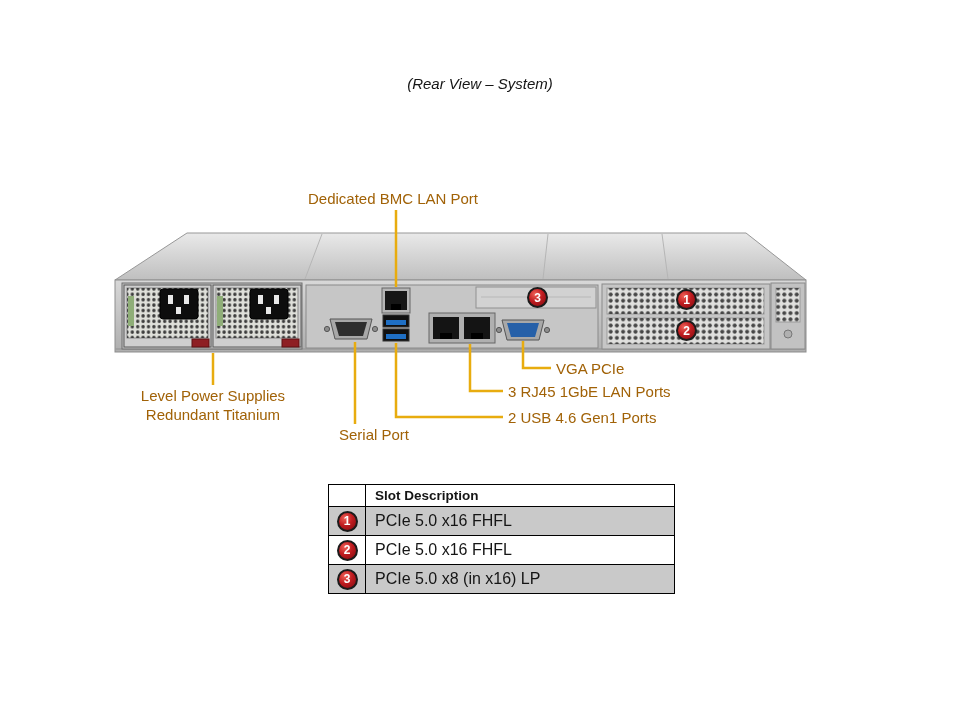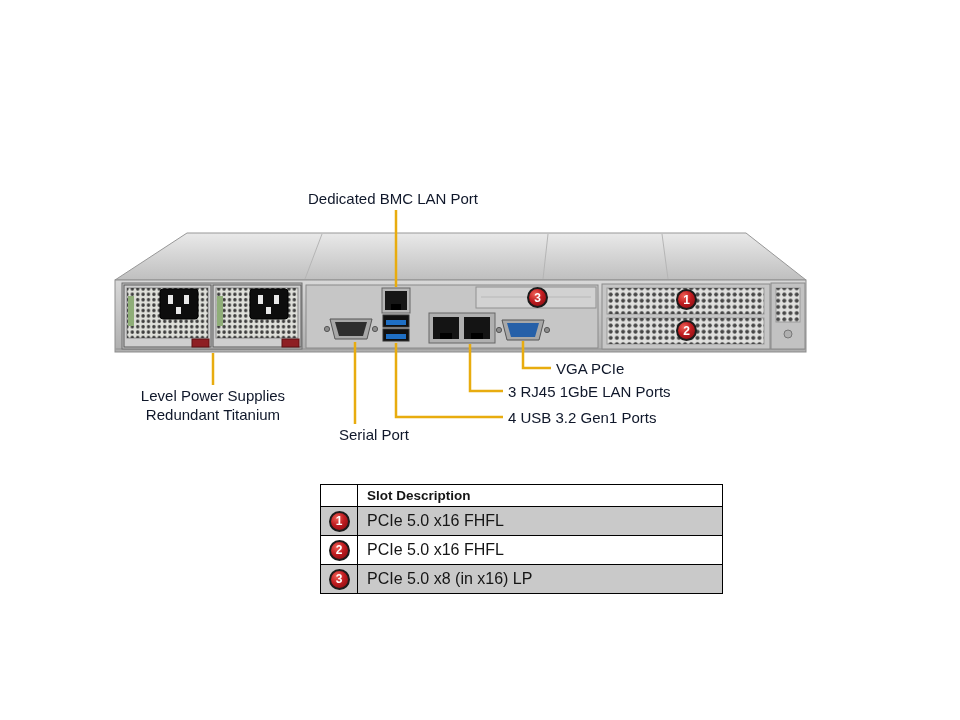--- a/index.html
+++ b/index.html
@@ -4,37 +4,37 @@
 <style>
   *{box-sizing:border-box}
   html,body{margin:0;padding:0}
   body{width:960px;height:720px;background:#ffffff;color:#151515;
        font-family:"Liberation Sans","DejaVu Sans",sans-serif;
        position:relative;overflow:hidden}
   .scene{position:absolute;inset:0}
   svg.diagram{position:absolute;left:0;top:0}
   .title{position:absolute;left:0;top:75px;width:100%;text-align:center;
          font-style:italic;font-size:15px}
-  .label{position:absolute;font-size:15px;white-space:nowrap;color:#0f172a}
+  .label{position:absolute;font-size:15px;white-space:nowrap;color:#a16207}
   .label.center{text-align:center}
   .psu-label{left:103px;top:386px;width:220px;line-height:19px}
   .bmc-label{left:293px;top:190px;width:200px}
   .vga-label{left:556px;top:360px}
   .lan-label{left:508px;top:383px}
   .usb-label{left:508px;top:409px}
   .serial-label{left:339px;top:426px}
   .marker{width:21px;height:21px;border-radius:50%;border:2px solid #1b1b1b;
           background:radial-gradient(circle at 35% 30%, #ef6157 0%, #c01c20 45%, #7d0b10 100%);
           color:#fff;font-size:12px;font-weight:bold;
           display:flex;align-items:center;justify-content:center;line-height:1}
   .marker.abs{position:absolute}
   .m1{left:676px;top:289px}
   .m2{left:676px;top:320px}
   .m3{left:527px;top:287px}
-  .slot-table{position:absolute;left:320px;top:484px;width:403px;
+  .slot-table{position:absolute;left:328px;top:484px;width:347px;
               border:1px solid #000;background:#7dd3fc}
   .t-row{display:flex;border-top:1px solid #000;background:#fff}
   .t-row:first-child{border-top:none}
   .t-row.shaded{background:#c9c9c9}
   .t-header{height:21px}
   .t-body-row{height:29px}
   .t-num{width:37px;border-right:1px solid #000;display:flex;
          align-items:center;justify-content:center}
   .t-desc{flex:1;display:flex;align-items:center;padding-left:9px;font-size:16px}
   .t-header .t-desc{font-weight:bold;font-size:13.5px}
@@ -164,35 +164,36 @@
     <g fill="none" stroke="#E8AC0F" stroke-width="2.5">
       <path d="M396,210 L396,287"></path>
       <path d="M213,353 L213,385"></path>
       <path d="M355,342 L355,424"></path>
       <path d="M396,343 L396,417 L503,417"></path>
       <path d="M470,344 L470,391 L503,391"></path>
       <path d="M523,341 L523,368 L551,368"></path>
     </g>
   </svg>
 
+  <div class="title">(Rear View – System)</div>
 
   <div class="label center bmc-label">Dedicated BMC LAN Port</div>
 
   <div class="label center psu-label">
     <div>Level Power Supplies</div>
     <div>Redundant Titanium</div>
   </div>
 
   <div class="label serial-label">Serial Port</div>
 
   <div class="label vga-label">VGA PCIe</div>
 
   <div class="label lan-label">3 RJ45 1GbE LAN Ports</div>
 
-  <div class="label usb-label">4 USB 3.2 Gen1 Ports</div>
+  <div class="label usb-label">2 USB 4.6 Gen1 Ports</div>
 
   <div class="marker abs m1">
     <span>1</span>
   </div>
   <div class="marker abs m2">
     <span>2</span>
   </div>
   <div class="marker abs m3">
     <span>3</span>
   </div>

